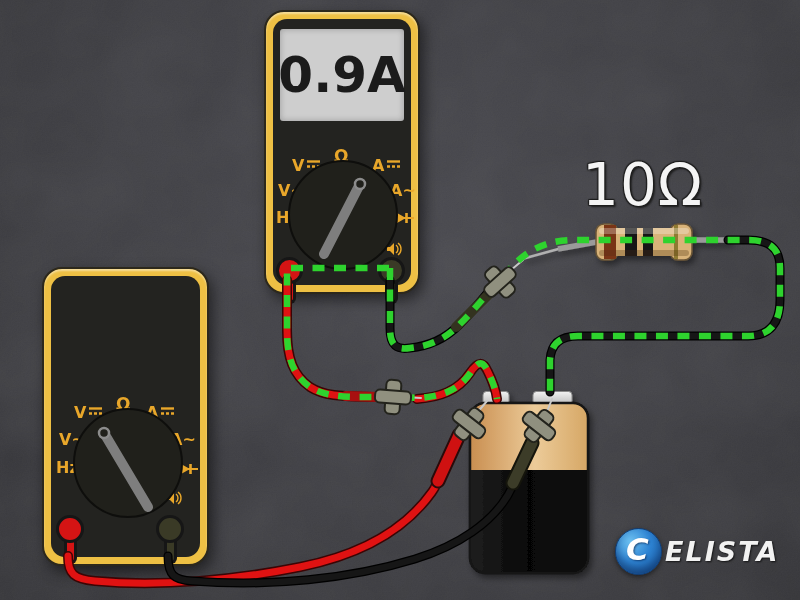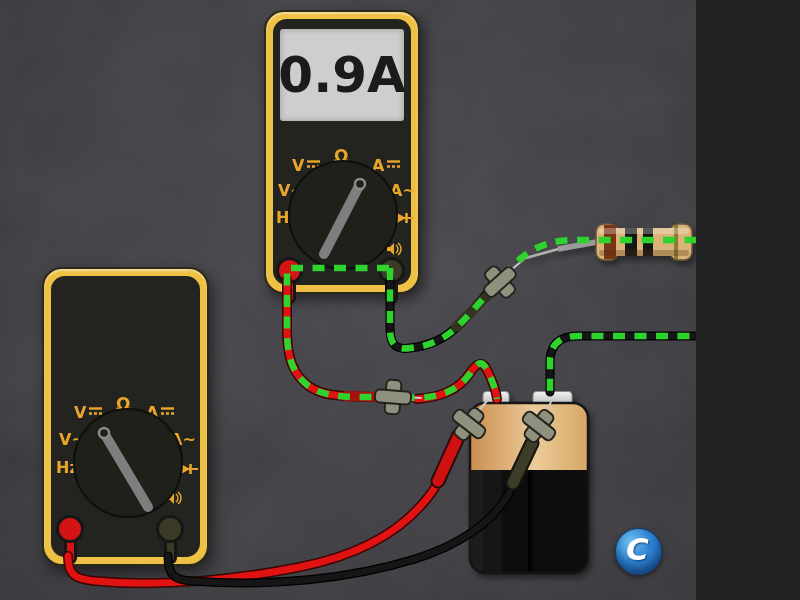--- a/index.html
+++ b/index.html
@@ -1,17 +1,17 @@
 <!DOCTYPE html>
 <html><head>
 <meta charset="utf-8">
 <style>
   html,body{margin:0;padding:0;background:#222;}
   .stage{
-    position:relative;width:696px;height:600px;overflow:hidden;
+    position:relative;width:800px;height:600px;overflow:hidden;
     background:radial-gradient(ellipse at 52% 38%, #3e3e44 0%, #35353a 55%, #2b2b2f 100%);
     font-family:"DejaVu Sans","Liberation Sans",sans-serif;
   }
   .texture{position:absolute;inset:0;z-index:1;pointer-events:none;}
 
   
   .meter{
     position:absolute;z-index:2;background:#eec044;border:2px solid #2c281c;
     border-radius:20px;box-shadow:4px 6px 14px rgba(0,0,0,.5), inset 0 2px 2px rgba(255,255,255,.45);
   }
@@ -278,20 +278,24 @@
       <path d="M389,268 L287,268 L287,330 C287,358 293,375 310,387 C327,398 350,397 378,397 L420,398 C443,396 459,390 471,372 C479,360 483,361 488,372 C493,382 496,391 497,399" stroke="#2ed32e"></path>
       <path d="M390,268 L390,328 C390,346 397,350 410,348 C430,346 445,339 459,325 C473,311 486,295 499,281 C509,270 517,260 528,253 C542,244 556,240 575,240 L748,240 C768,240 780,247 780,268 L780,300 C780,323 770,336 748,336 L578,336 C560,336 551,344 550,360 L550,392" stroke="#2ed32e"></path>
     </g>
 
     <use href="#probe-cross" transform="translate(393,397) rotate(4)"></use>
     <use href="#probe-cross" transform="translate(500,282) rotate(-42)"></use>
     <use href="#probe-cross" transform="translate(469,424) rotate(38)"></use>
     <use href="#probe-cross" transform="translate(539,426) rotate(38)"></use>
   </svg>
 
+  <div class="ohm-label" style="left:582px;top:156px;">
+    <span>10Ω</span>
+  </div>
 
   <div class="logo" style="left:615px;top:528px;">
     <div class="logo-ball">
       <span>C</span>
     </div>
+    <div class="logo-text">ELISTA</div>
   </div>
 
 </div>
 
 </body></html>

